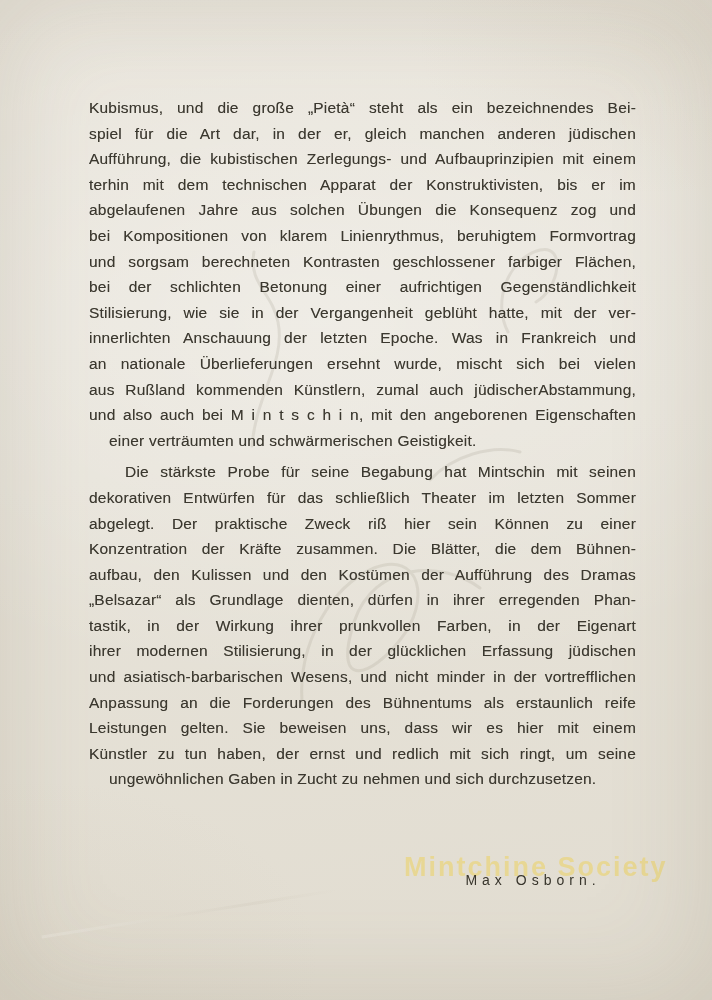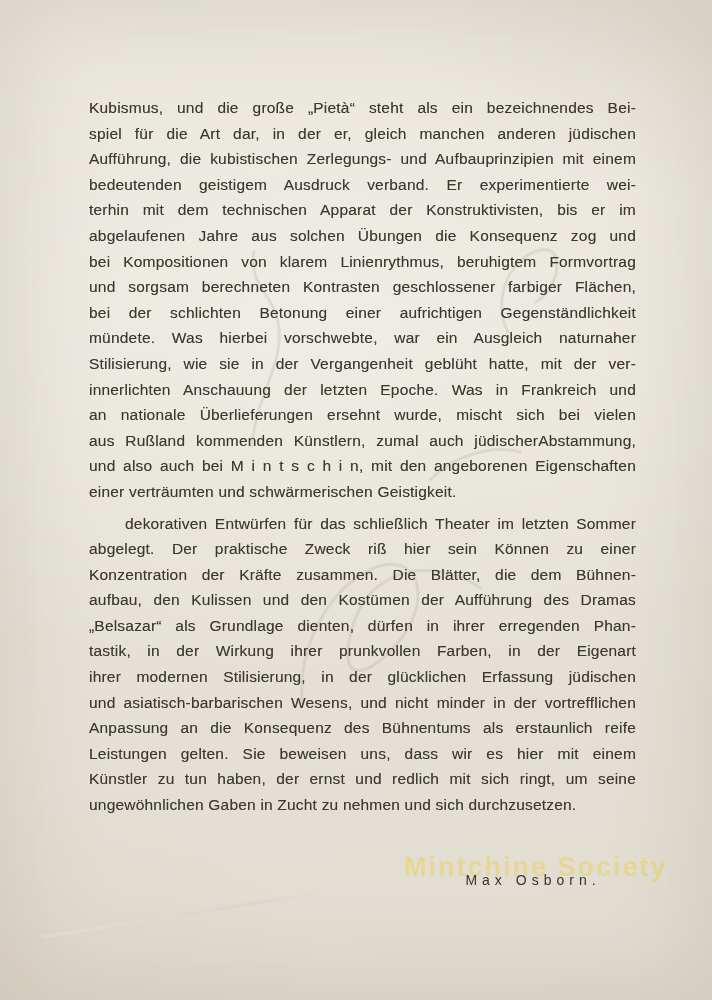--- a/index.html
+++ b/index.html
@@ -33,21 +33,21 @@
   }
   .paragraph + .paragraph { margin-top:6px; }
   .line {
     font-size:15.5px;
     line-height:25.6px;
     white-space:nowrap;
     text-align:justify;
     text-align-last:justify;
     letter-spacing:0.2px;
   }
-  .line.last { text-align-last:left; }
+  .line.last { text-align-last:left;margin-left:20px; }
   .paragraph.indent .line:first-child { text-indent:36px; }
 
   .watermark {
     position:absolute; left:404px; top:852px;
     font-size:27px; font-weight:bold; letter-spacing:2px;
     color:var(--wm, rgba(233,214,138,0.85));
     opacity:0.85;
   }
   .signature {
     position:absolute; left:443px; top:872px; width:180px;
@@ -70,44 +70,43 @@
     </g>
   </svg>
 
   <div class="crease"></div>
 
   <div class="text-block">
       <div class="paragraph">
         <div class="line">Kubismus, und die große „Pietà“ steht als ein bezeichnendes Bei-</div>
         <div class="line">spiel für die Art dar, in der er, gleich manchen anderen jüdischen</div>
         <div class="line">Aufführung, die kubistischen Zerlegungs- und Aufbauprinzipien mit einem</div>
-        <div class="line">bedeutenden geistigem Ausdruck verband.  Er experimentierte wei-</div>
         <div class="line">terhin mit dem technischen Apparat der Konstruktivisten, bis er im</div>
         <div class="line">abgelaufenen Jahre aus solchen Übungen die Konsequenz zog und</div>
         <div class="line">bei Kompositionen von klarem Linienrythmus, beruhigtem Formvortrag</div>
         <div class="line">und sorgsam berechneten Kontrasten geschlossener farbiger Flächen,</div>
         <div class="line">bei der schlichten Betonung einer aufrichtigen Gegenständlichkeit</div>
-        <div class="line">mündete. Was hierbei vorschwebte, war ein Ausgleich naturnaher</div>
         <div class="line">Stilisierung, wie sie in der Vergangenheit geblüht hatte, mit der ver-</div>
         <div class="line">innerlichten Anschauung der letzten Epoche.  Was in Frankreich und</div>
         <div class="line">an nationale Überlieferungen ersehnt wurde, mischt sich bei vielen</div>
         <div class="line">aus Rußland kommenden Künstlern, zumal auch jüdischerAbstammung,</div>
         <div class="line">und also auch bei M i n t s c h i n,  mit den angeborenen Eigenschaften</div>
         <div class="line last">einer verträumten und schwärmerischen Geistigkeit.</div>
       </div>
       <div class="paragraph indent">
+        <div class="line">Die stärkste Probe für seine Begabung hat Mintschin mit seinen</div>
         <div class="line">dekorativen Entwürfen für das schließlich Theater im letzten Sommer</div>
         <div class="line">abgelegt.  Der praktische Zweck riß hier sein Können zu einer</div>
         <div class="line">Konzentration der Kräfte zusammen.  Die Blätter, die dem Bühnen-</div>
         <div class="line">aufbau, den Kulissen und den Kostümen der Aufführung des Dramas</div>
         <div class="line">„Belsazar“ als Grundlage dienten, dürfen in ihrer erregenden Phan-</div>
         <div class="line">tastik, in der Wirkung ihrer prunkvollen Farben, in der Eigenart</div>
         <div class="line">ihrer modernen Stilisierung, in der glücklichen Erfassung jüdischen</div>
         <div class="line">und asiatisch-barbarischen Wesens, und nicht minder in der vortrefflichen</div>
-        <div class="line">Anpassung an die Konsequenz des Bühnentums als erstaunlich reife</div>
+        <div class="line">Anpassung an die Forderungen des Bühnentums als erstaunlich reife</div>
         <div class="line">Leistungen gelten.  Sie beweisen uns, dass wir es hier mit einem</div>
         <div class="line">Künstler zu tun haben, der ernst und redlich mit sich ringt, um seine</div>
         <div class="line last">ungewöhnlichen Gaben in Zucht zu nehmen und sich durchzusetzen.</div>
       </div>
     </div>
 
   <div class="watermark">Mintchine Society</div>
 
   <div class="signature">Max Osborn.</div>
 

